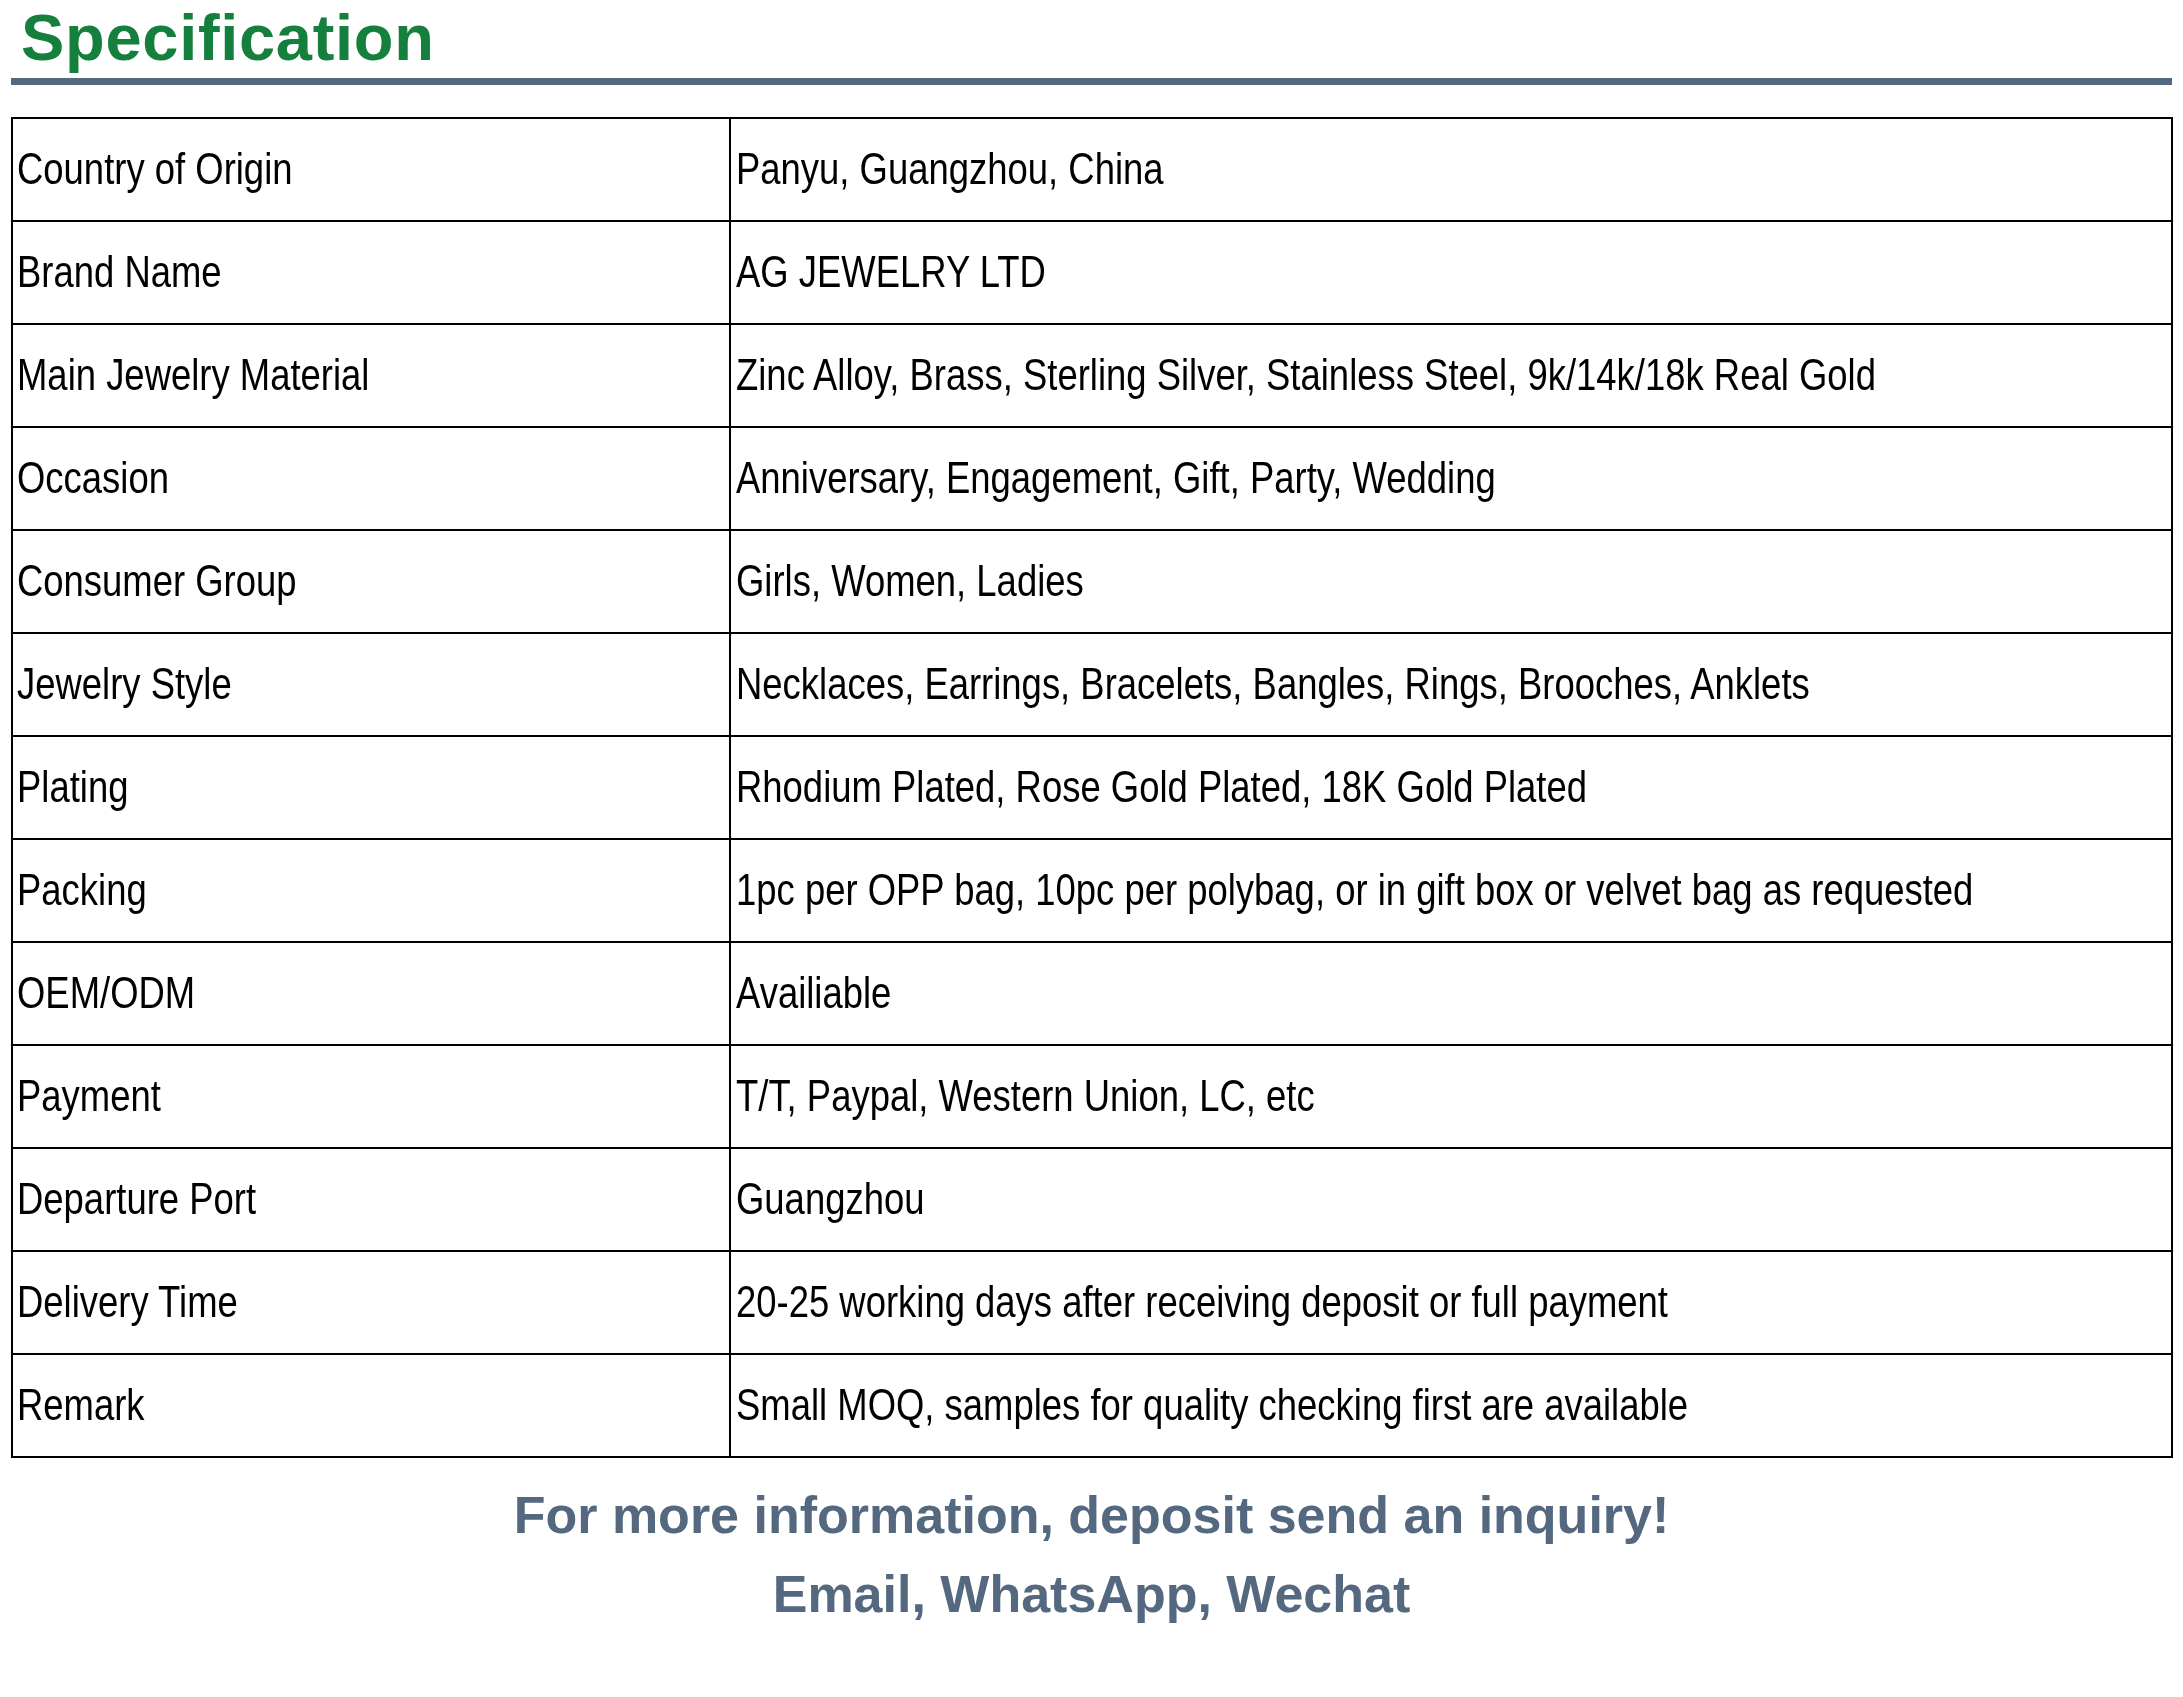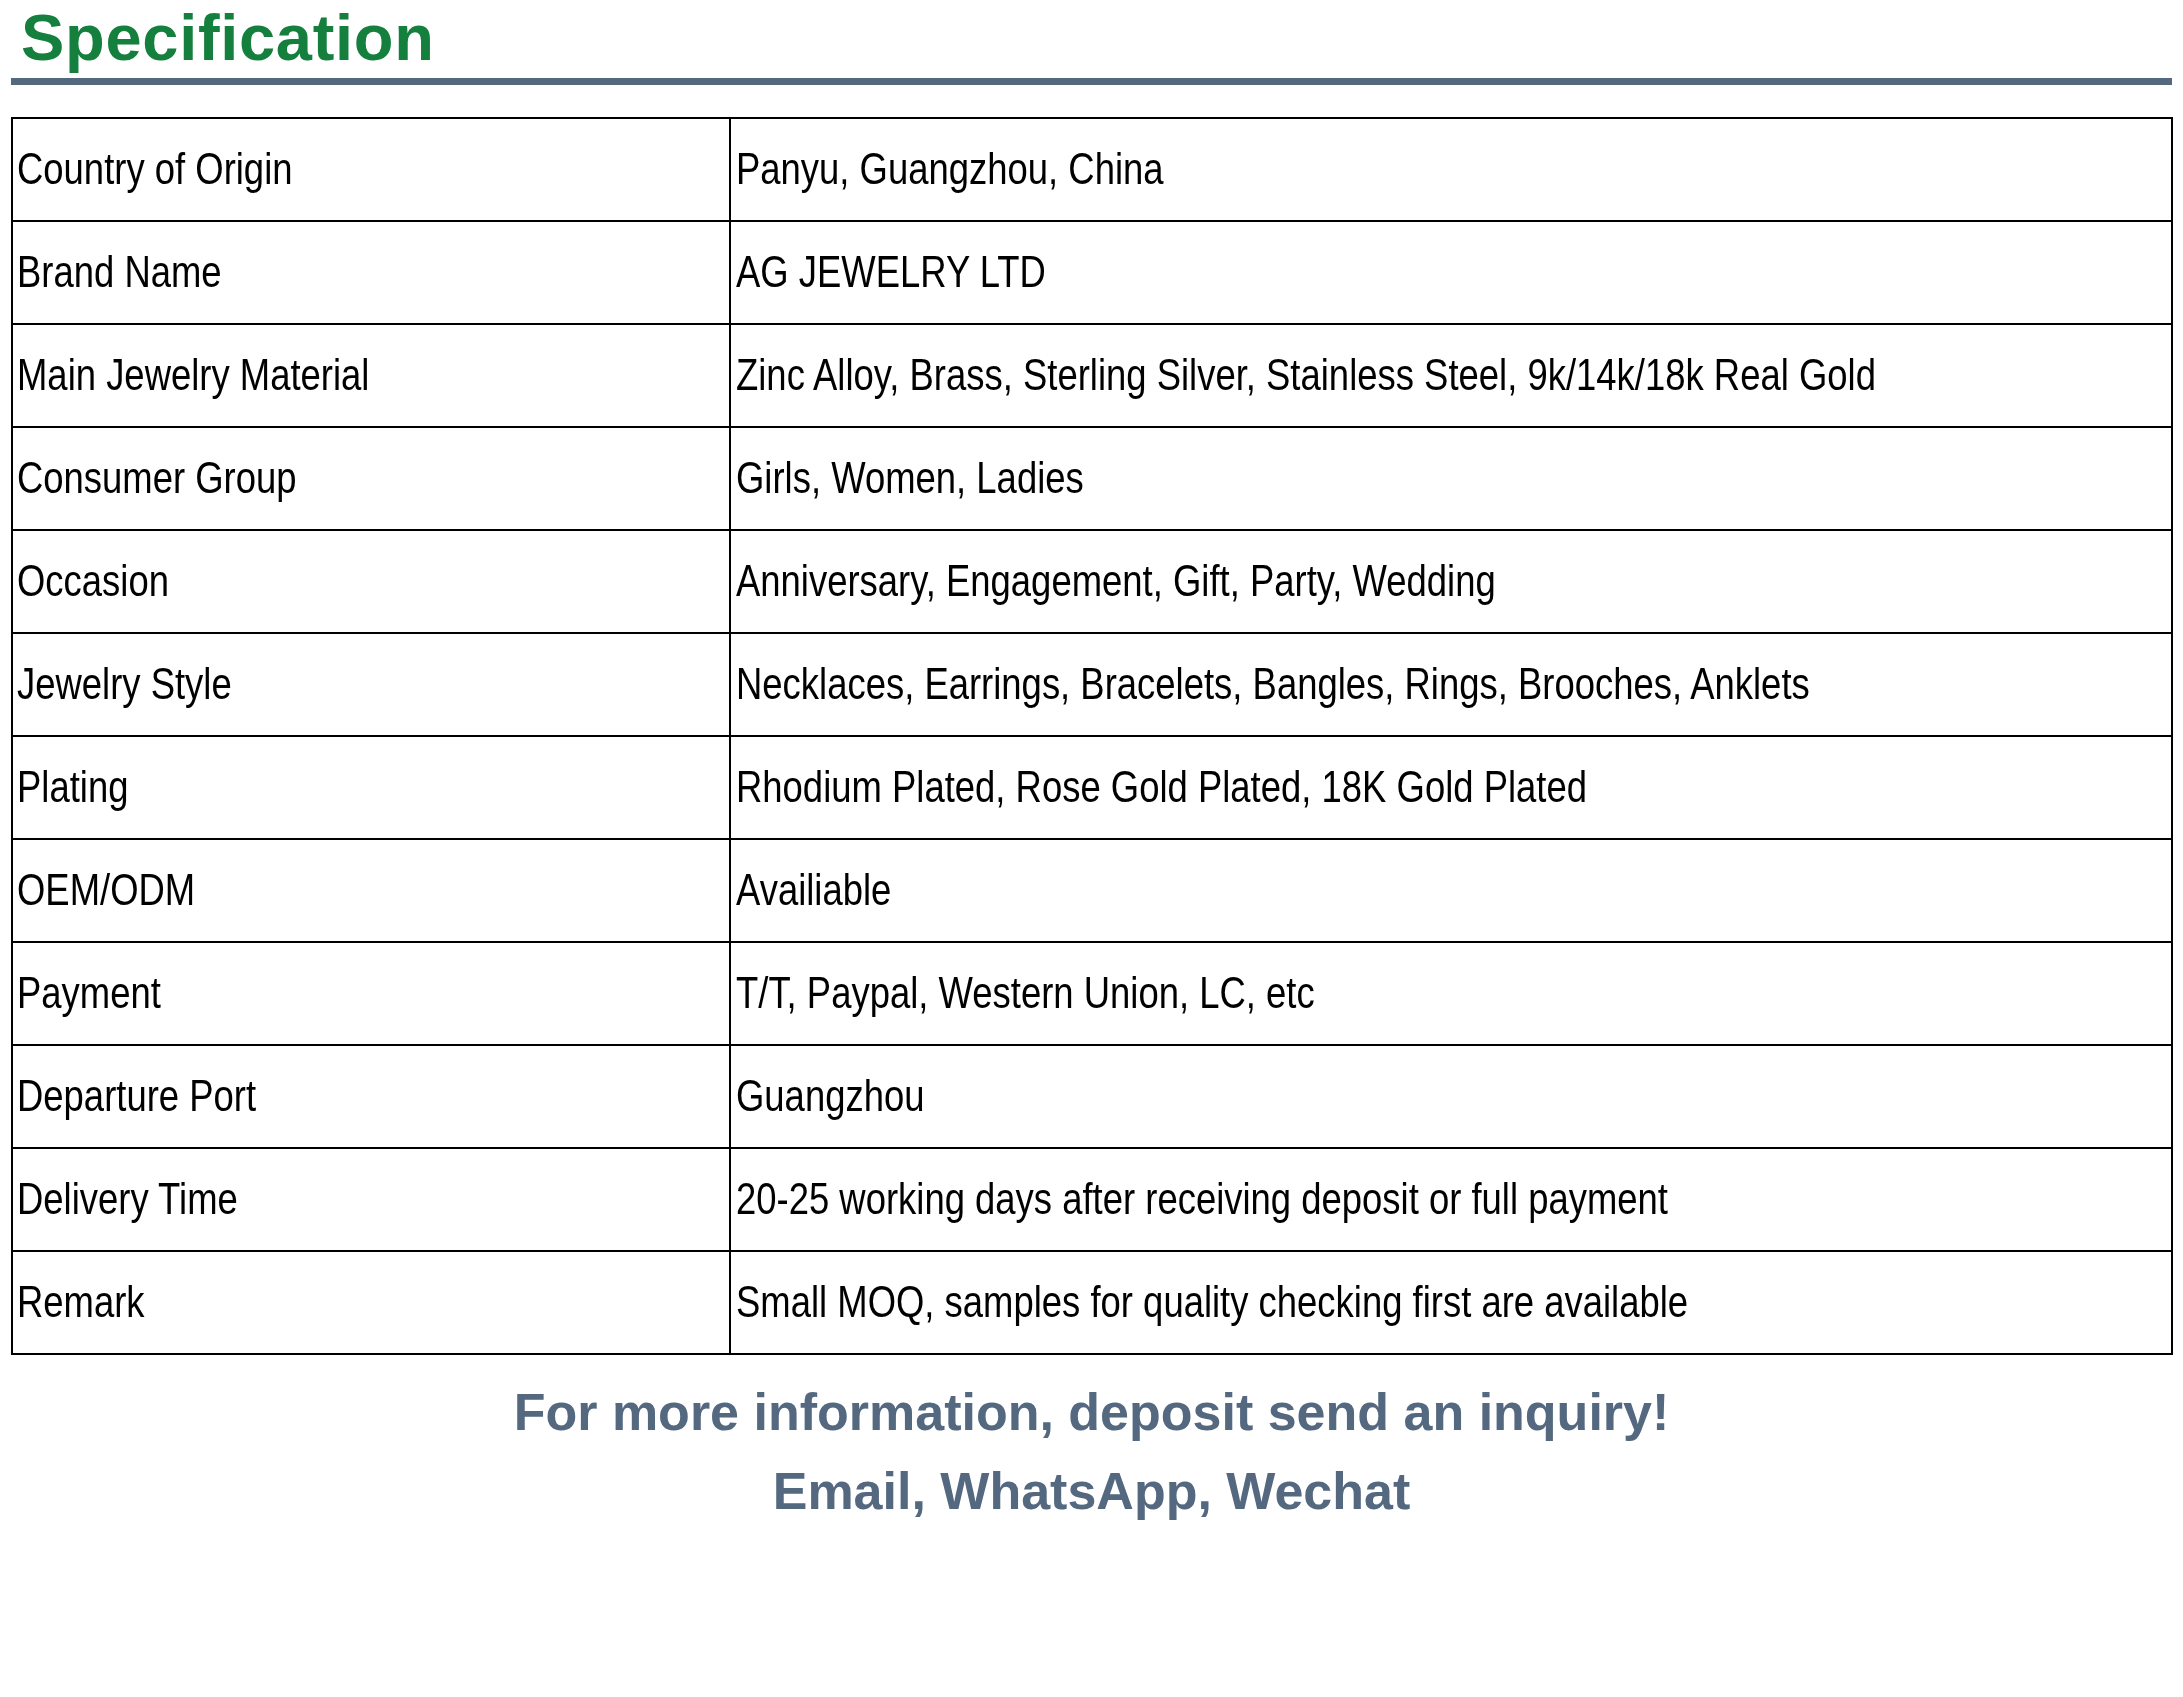--- a/index.html
+++ b/index.html
@@ -93,54 +93,62 @@
         <td class="label-cell">
           <span class="cond">Main Jewelry Material</span>
         </td>
         <td class="value-cell">
           <span class="cond">Zinc Alloy, Brass, Sterling Silver, Stainless Steel, 9k/14k/18k Real Gold</span>
         </td>
       </tr>
 
       <tr>
         <td class="label-cell">
+          <span class="cond">Occasion</span>
+        </td>
+        <td class="value-cell">
+          <span class="cond">Anniversary, Engagement, Gift, Party, Wedding</span>
+        </td>
+      </tr>
+
+      <tr>
+        <td class="label-cell">
           <span class="cond">Consumer Group</span>
         </td>
         <td class="value-cell">
           <span class="cond">Girls, Women, Ladies</span>
         </td>
       </tr>
 
       <tr>
         <td class="label-cell">
-          <span class="cond">Occasion</span>
-        </td>
-        <td class="value-cell">
-          <span class="cond">Anniversary, Engagement, Gift, Party, Wedding</span>
-        </td>
-      </tr>
-
-      <tr>
-        <td class="label-cell">
           <span class="cond">Jewelry Style</span>
         </td>
         <td class="value-cell">
           <span class="cond">Necklaces, Earrings, Bracelets, Bangles, Rings, Brooches, Anklets</span>
         </td>
       </tr>
 
       <tr>
         <td class="label-cell">
           <span class="cond">Plating</span>
         </td>
         <td class="value-cell">
           <span class="cond">Rhodium Plated, Rose Gold Plated, 18K Gold Plated</span>
         </td>
       </tr>
 
+      <tr>
+        <td class="label-cell">
+          <span class="cond">Packing</span>
+        </td>
+        <td class="value-cell">
+          <span class="cond">1pc per OPP bag, 10pc per polybag, or in gift box or velvet bag as requested</span>
+        </td>
+      </tr>
 
 
       <tr>
         <td class="label-cell">
           <span class="cond">OEM/ODM</span>
         </td>
         <td class="value-cell">
           <span class="cond">Availiable</span>
         </td>
       </tr>

